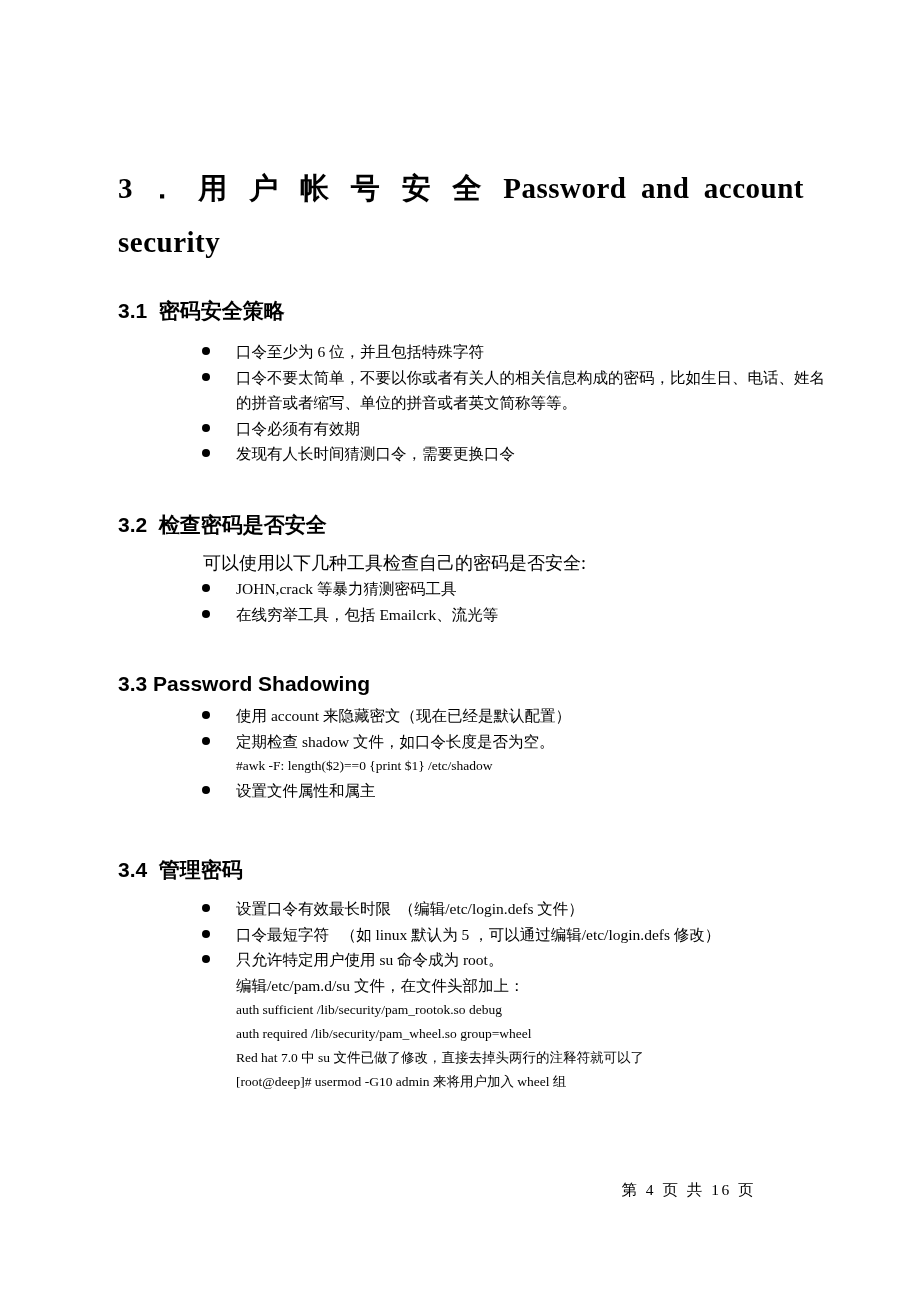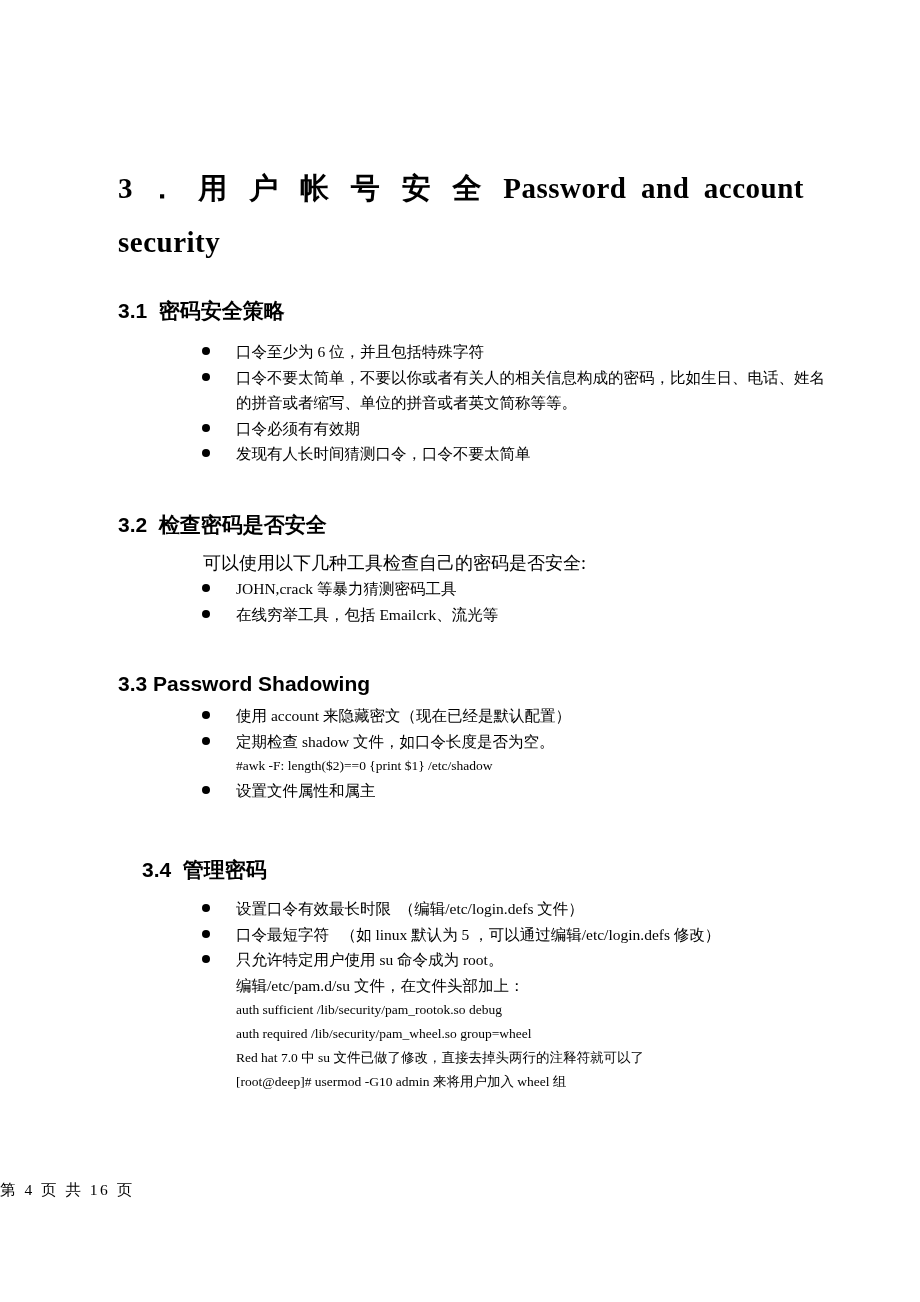--- a/index.html
+++ b/index.html
@@ -107,21 +107,21 @@
     line-height: 24px;
     white-space: pre;
   }
 
   
   .footer {
     position: absolute;
     left: 0;
     top: 1180px;
     width: 756px;
-    text-align: left;
+    text-align: right;
     font-size: 15.5px;
     letter-spacing: 2.5px;
     white-space: pre;
   }
 </style>
 </head>
 <body>
 
 <div class="page">
 
@@ -139,21 +139,21 @@
     <div class="bitem">
       <span class="dot"></span>
       <span class="btext">口令不要太简单，不要以你或者有关人的相关信息构成的密码，比如生日、电话、姓名的拼音或者缩写、单位的拼音或者英文简称等等。</span>
     </div>
     <div class="bitem">
       <span class="dot"></span>
       <span class="btext nowrap">口令必须有有效期</span>
     </div>
     <div class="bitem">
       <span class="dot"></span>
-      <span class="btext nowrap">发现有人长时间猜测口令，口令不要太简单</span>
+      <span class="btext nowrap">发现有人长时间猜测口令，需要更换口令</span>
     </div>
   </div>
 
   <h2 class="h2" style="top:495px;">3.2  检查密码是否安全</h2>
   <div class="para" style="top:550px;">可以使用以下几种工具检查自己的密码是否安全:</div>
   <div class="blist" style="top:576px;">
     <div class="bitem">
       <span class="dot"></span>
       <span class="btext nowrap">JOHN,crack 等暴力猜测密码工具</span>
     </div>
@@ -173,21 +173,21 @@
       <span class="dot"></span>
       <span class="btext nowrap">定期检查 shadow 文件，如口令长度是否为空。</span>
       <span class="codeline">#awk -F: length($2)==0 {print $1} /etc/shadow</span>
     </div>
     <div class="bitem">
       <span class="dot"></span>
       <span class="btext nowrap">设置文件属性和属主</span>
     </div>
   </div>
 
-  <h2 class="h2" style="top:840px;margin-left:24px;">3.4  管理密码</h2>
+  <h2 class="h2" style="top:840px;">3.4  管理密码</h2>
   <div class="blist" style="top:896px;">
     <div class="bitem">
       <span class="dot"></span>
       <span class="btext nowrap">设置口令有效最长时限  （编辑/etc/login.defs 文件）</span>
     </div>
     <div class="bitem">
       <span class="dot"></span>
       <span class="btext nowrap">口令最短字符   （如 linux 默认为 5 ，可以通过编辑/etc/login.defs 修改）</span>
     </div>
     <div class="bitem">

